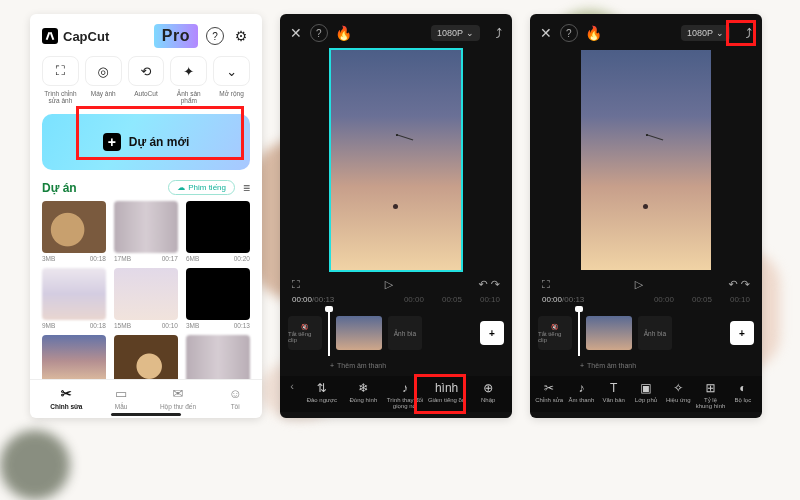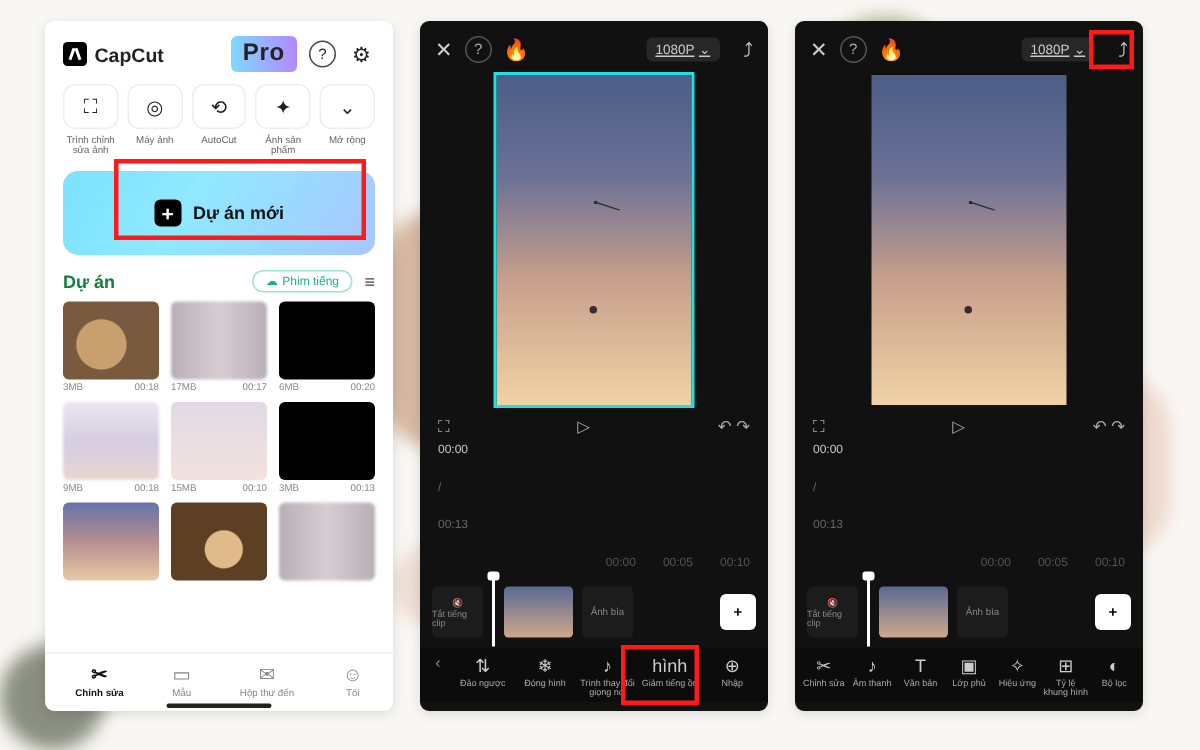--- a/index.html
+++ b/index.html
@@ -7,21 +7,21 @@
   .canvas { width: 800px; height: 500px; position: relative; background: #f9f7f4; }
   
   .blob { position: absolute; border-radius: 50%; opacity: .55; filter: blur(6px); }
   .blob.a { width: 90px; height: 160px; background: #b9835e; left: 250px; top: 140px; border-radius: 60px; }
   .blob.b { width: 70px; height: 120px; background: #e5c0ab; right: 20px; top: 250px; border-radius: 50px; }
   .blob.c { width: 80px; height: 70px; background: #8a9a55; right: 170px; top: 10px; border-radius: 50%; }
   .blob.d { width: 70px; height: 70px; background: #2f3a22; left: 0px; bottom: 0px; border-radius: 50%; }
   .blob.e { width: 80px; height: 60px; background: #e3c7b7; left: 260px; top: 360px; border-radius: 50%; }
 
   .screens { display: flex; gap: 18px; position: absolute; left: 30px; top: 14px; }
-  .phone { width: 232px; height: 460px; background: #fff; border-radius: 6px; box-shadow: 0 2px 8px rgba(0,0,0,.12); overflow: hidden; position: relative; font-size: 10px; color: #222; }
+  .phone { width: 232px; height: 404px; background: #fff; border-radius: 6px; box-shadow: 0 2px 8px rgba(0,0,0,.12); overflow: hidden; position: relative; font-size: 10px; color: #222; }
   .phone.dark { background: #111; color: #ddd; }
 
   
   .s1 .top { display: flex; align-items: center; justify-content: space-between; padding: 10px 12px 8px; }
   .s1 .logo { display: flex; align-items: center; gap: 5px; font-weight: 700; font-size: 13px; }
   .logomark { width: 16px; height: 16px; background: #000; border-radius: 3px; position: relative; }
   .logomark:before, .logomark:after { content: ""; position: absolute; background: #fff; }
   .logomark:before { width: 2px; height: 8px; left: 5px; top: 4px; transform: rotate(20deg); }
   .logomark:after { width: 2px; height: 8px; right: 5px; top: 4px; transform: rotate(-20deg); }
   .top-icons { display: flex; align-items: center; gap: 8px; }
@@ -60,31 +60,31 @@
   .tab { display: flex; flex-direction: column; align-items: center; gap: 2px; font-size: 6.5px; color: #888; }
   .tab.active { color: #111; font-weight: 600; }
   .tab .ico { font-size: 13px; }
   .homebar { position:absolute; bottom:2px; left:50%; transform:translateX(-50%); width:70px; height:3px; background:#222; border-radius:2px; }
 
   
   .ed .topbar { display: flex; align-items: center; padding: 10px 10px 6px; gap: 8px; }
   .ed .topbar .lft { display:flex; gap:8px; align-items:center; flex:1; }
   .ed .xic { font-size: 14px; color:#ccc; }
   .ed .flame { color:#ff5722; font-size:14px; }
-  .ed .res { background:#272727; color:#ccc; font-size:9px; padding:3px 6px; border-radius:4px; display:flex; gap:3px; align-items:flex-start;text-decoration:underline; }
+  .ed .res { background:#272727; color:#ccc; font-size:9px; padding:3px 6px; border-radius:4px; display:flex; gap:3px; align-items:flex-start; }
   .ed .upic { color:#ccc; font-size:13px; }
 
   .preview { margin: 2px auto 6px; width: 130px; height: 220px; background: linear-gradient(180deg,#4c5e87 0%, #6a7096 30%, #c79f8b 62%, #f0d3a5 100%); position: relative; }
   .preview.outlined { outline: 2px solid #22e0e0; }
   .kite { position:absolute; width:2px; height:2px; background:#222; left:50%; top:38%; }
   .kite:after { content:""; position:absolute; width:18px; height:1px; background:#333; left:0; top:0; transform:rotate(18deg); transform-origin:left; }
   .balloon { position:absolute; width:5px; height:5px; background:#3a2a2a; border-radius:50%; left:48%; top:70%; }
 
   .pctrl { display:flex; justify-content:space-between; align-items:center; padding: 2px 12px; color:#aaa; font-size:11px; }
-  .timecode { font-size:8px; color:#666; padding: 2px 12px; display:flex; gap:16px;flex-direction:column; }
+  .timecode { font-size:8px; color:#666; padding: 2px 12px; display:flex; gap:0; }
   .timecode .cur { color:#ccc; }
 
   .timeline { padding: 4px 8px; display:flex; align-items:center; gap:6px; }
   .mutebox { width:34px; height:34px; background:#1c1c1c; border-radius:4px; display:flex; flex-direction:column; align-items:center; justify-content:center; font-size:6px; color:#888; gap:1px; }
   .clip { flex: none; width:46px; height:34px; background: linear-gradient(180deg,#5a6a93,#cfa78a); border-radius:3px; }
   .cover { flex: none; width:34px; height:34px; background:#1c1c1c; border-radius:3px; display:flex; align-items:center; justify-content:center; font-size:6.5px; color:#888; }
   .addbtn { width:24px; height:24px; background:#fff; color:#000; border-radius:4px; display:flex; align-items:center; justify-content:center; font-weight:700; margin-left:auto; }
   .playhead { width:2px; height:46px; background:#fff; position:relative; }
   .playhead:before { content:""; position:absolute; top:-4px; left:-3px; width:8px; height:6px; background:#fff; border-radius:2px; }
 

